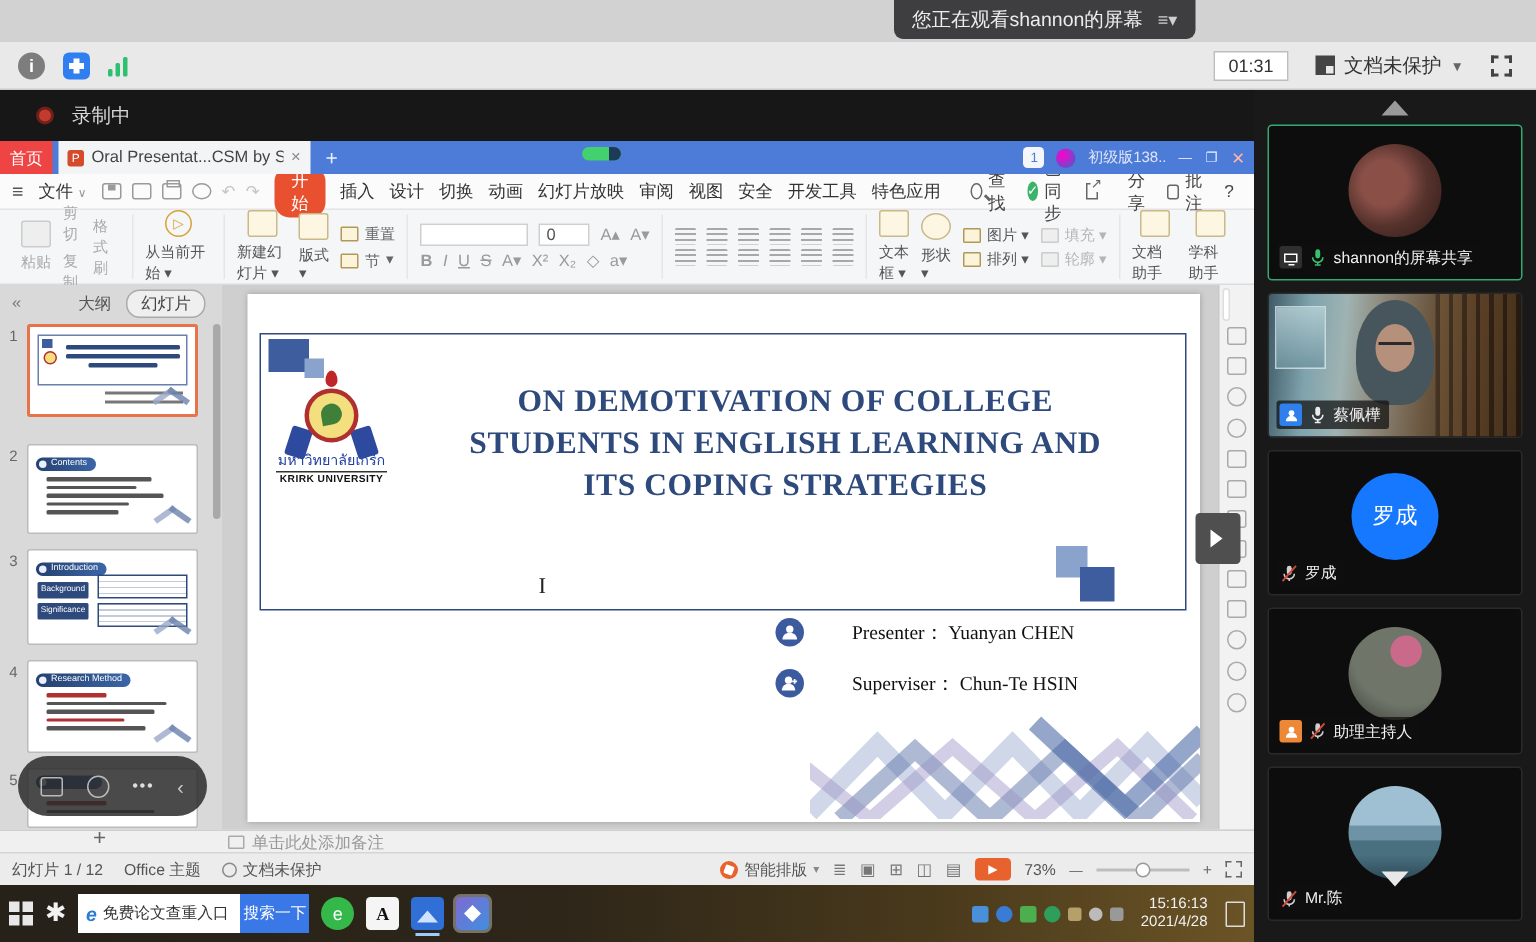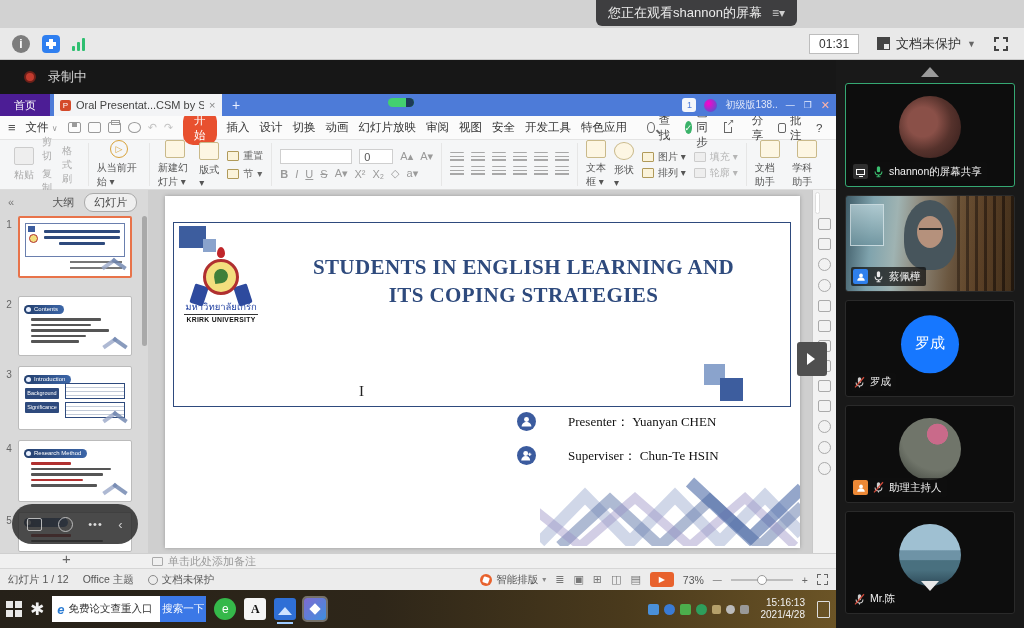--- a/index.html
+++ b/index.html
@@ -34,21 +34,21 @@
   .corners i:nth-child(3){ left:0; bottom:0; border-left:2px solid #444; border-bottom:2px solid #444; }
   .corners i:nth-child(4){ right:0; bottom:0; border-right:2px solid #444; border-bottom:2px solid #444; }
 
   
   .shared { position:absolute; left:0; top:60px; width:836px; height:530px; background:#cfcfcf; }
   .rec-bar { height:34px; background:#171717; display:flex; align-items:center; gap:12px; padding-left:24px; }
   .rec-dot { width:12px; height:12px; border-radius:50%; background:#c23b2e; border:2px solid #6e2019; }
   .rec-text { color:#d8d8d8; font-size:13px;text-align:right; }
 
   .tab-bar { height:22px; background:#4d7bd8; display:flex; align-items:stretch; font-size:11px; position:relative; }
-  .tab-home { width:50px; background:#4c1d95; color:#fff; display:flex; align-items:center; justify-content:center; }
+  .tab-home { width:35px; background:#ef4444; color:#fff; display:flex; align-items:center; justify-content:center; }
   .tab-doc { width:168px; background:#f3f4f6; color:#444; display:flex; align-items:center; gap:5px; padding:0 6px; margin-left:4px; }
   .ppt-glyph { width:11px; height:11px; background:#d44a2a; color:#fff; font-size:8px; display:flex; align-items:center; justify-content:center; border-radius:2px; flex:none; }
   .tab-doc .tx { white-space:nowrap; overflow:hidden; text-overflow:clip; width:128px; }
   .tab-close { color:#888; font-size:11px; }
   .tab-plus { color:#e8efff; font-size:14px; display:flex; align-items:center; padding:0 10px; }
   .pill-green { position:absolute; left:388px; top:4px; width:26px; height:9px; border-radius:5px; background:#43d06f; }
   .pill-green::after { content:""; position:absolute; right:0; top:0; width:8px; height:9px; background:#1d3a56; border-radius:0 5px 5px 0; }
   .tb-right { position:absolute; right:6px; top:0; height:22px; display:flex; align-items:center; gap:8px; }
   .badge1 { width:14px; height:14px; background:#f4f6fa; color:#4d7bd8; font-size:9px; border-radius:3px; display:flex; align-items:center; justify-content:center; }
   .mini-avatar { width:13px; height:13px; border-radius:50%; background:radial-gradient(circle at 35% 35%, #f0c, #36c); }
@@ -577,20 +577,21 @@
               <div class="drop"></div>
               <div style="position:relative;height:38px">
                 <span class="wingL"></span>
                   <span class="wingR"></span>
                 <div class="emb" style="position:absolute;left:50%;transform:translateX(-50%)"></div>
               </div>
               <div class="thai">มหาวิทยาลัยเกริก</div>
               <div class="en">KRIRK UNIVERSITY</div>
             </div>
             <div class="stitle">
+              <div>ON DEMOTIVATION OF COLLEGE</div>
               <div>STUDENTS IN ENGLISH LEARNING AND</div>
               <div>ITS COPING STRATEGIES</div>
             </div>
             <span class="caret">I</span>
             <span class="sq light" style="left:530px;top:141px;width:21px;height:21px"></span>
             <span class="sq dark" style="left:546px;top:155px;width:23px;height:23px"></span>
           </div>
 
           <div class="people">
             <div class="prow2">

